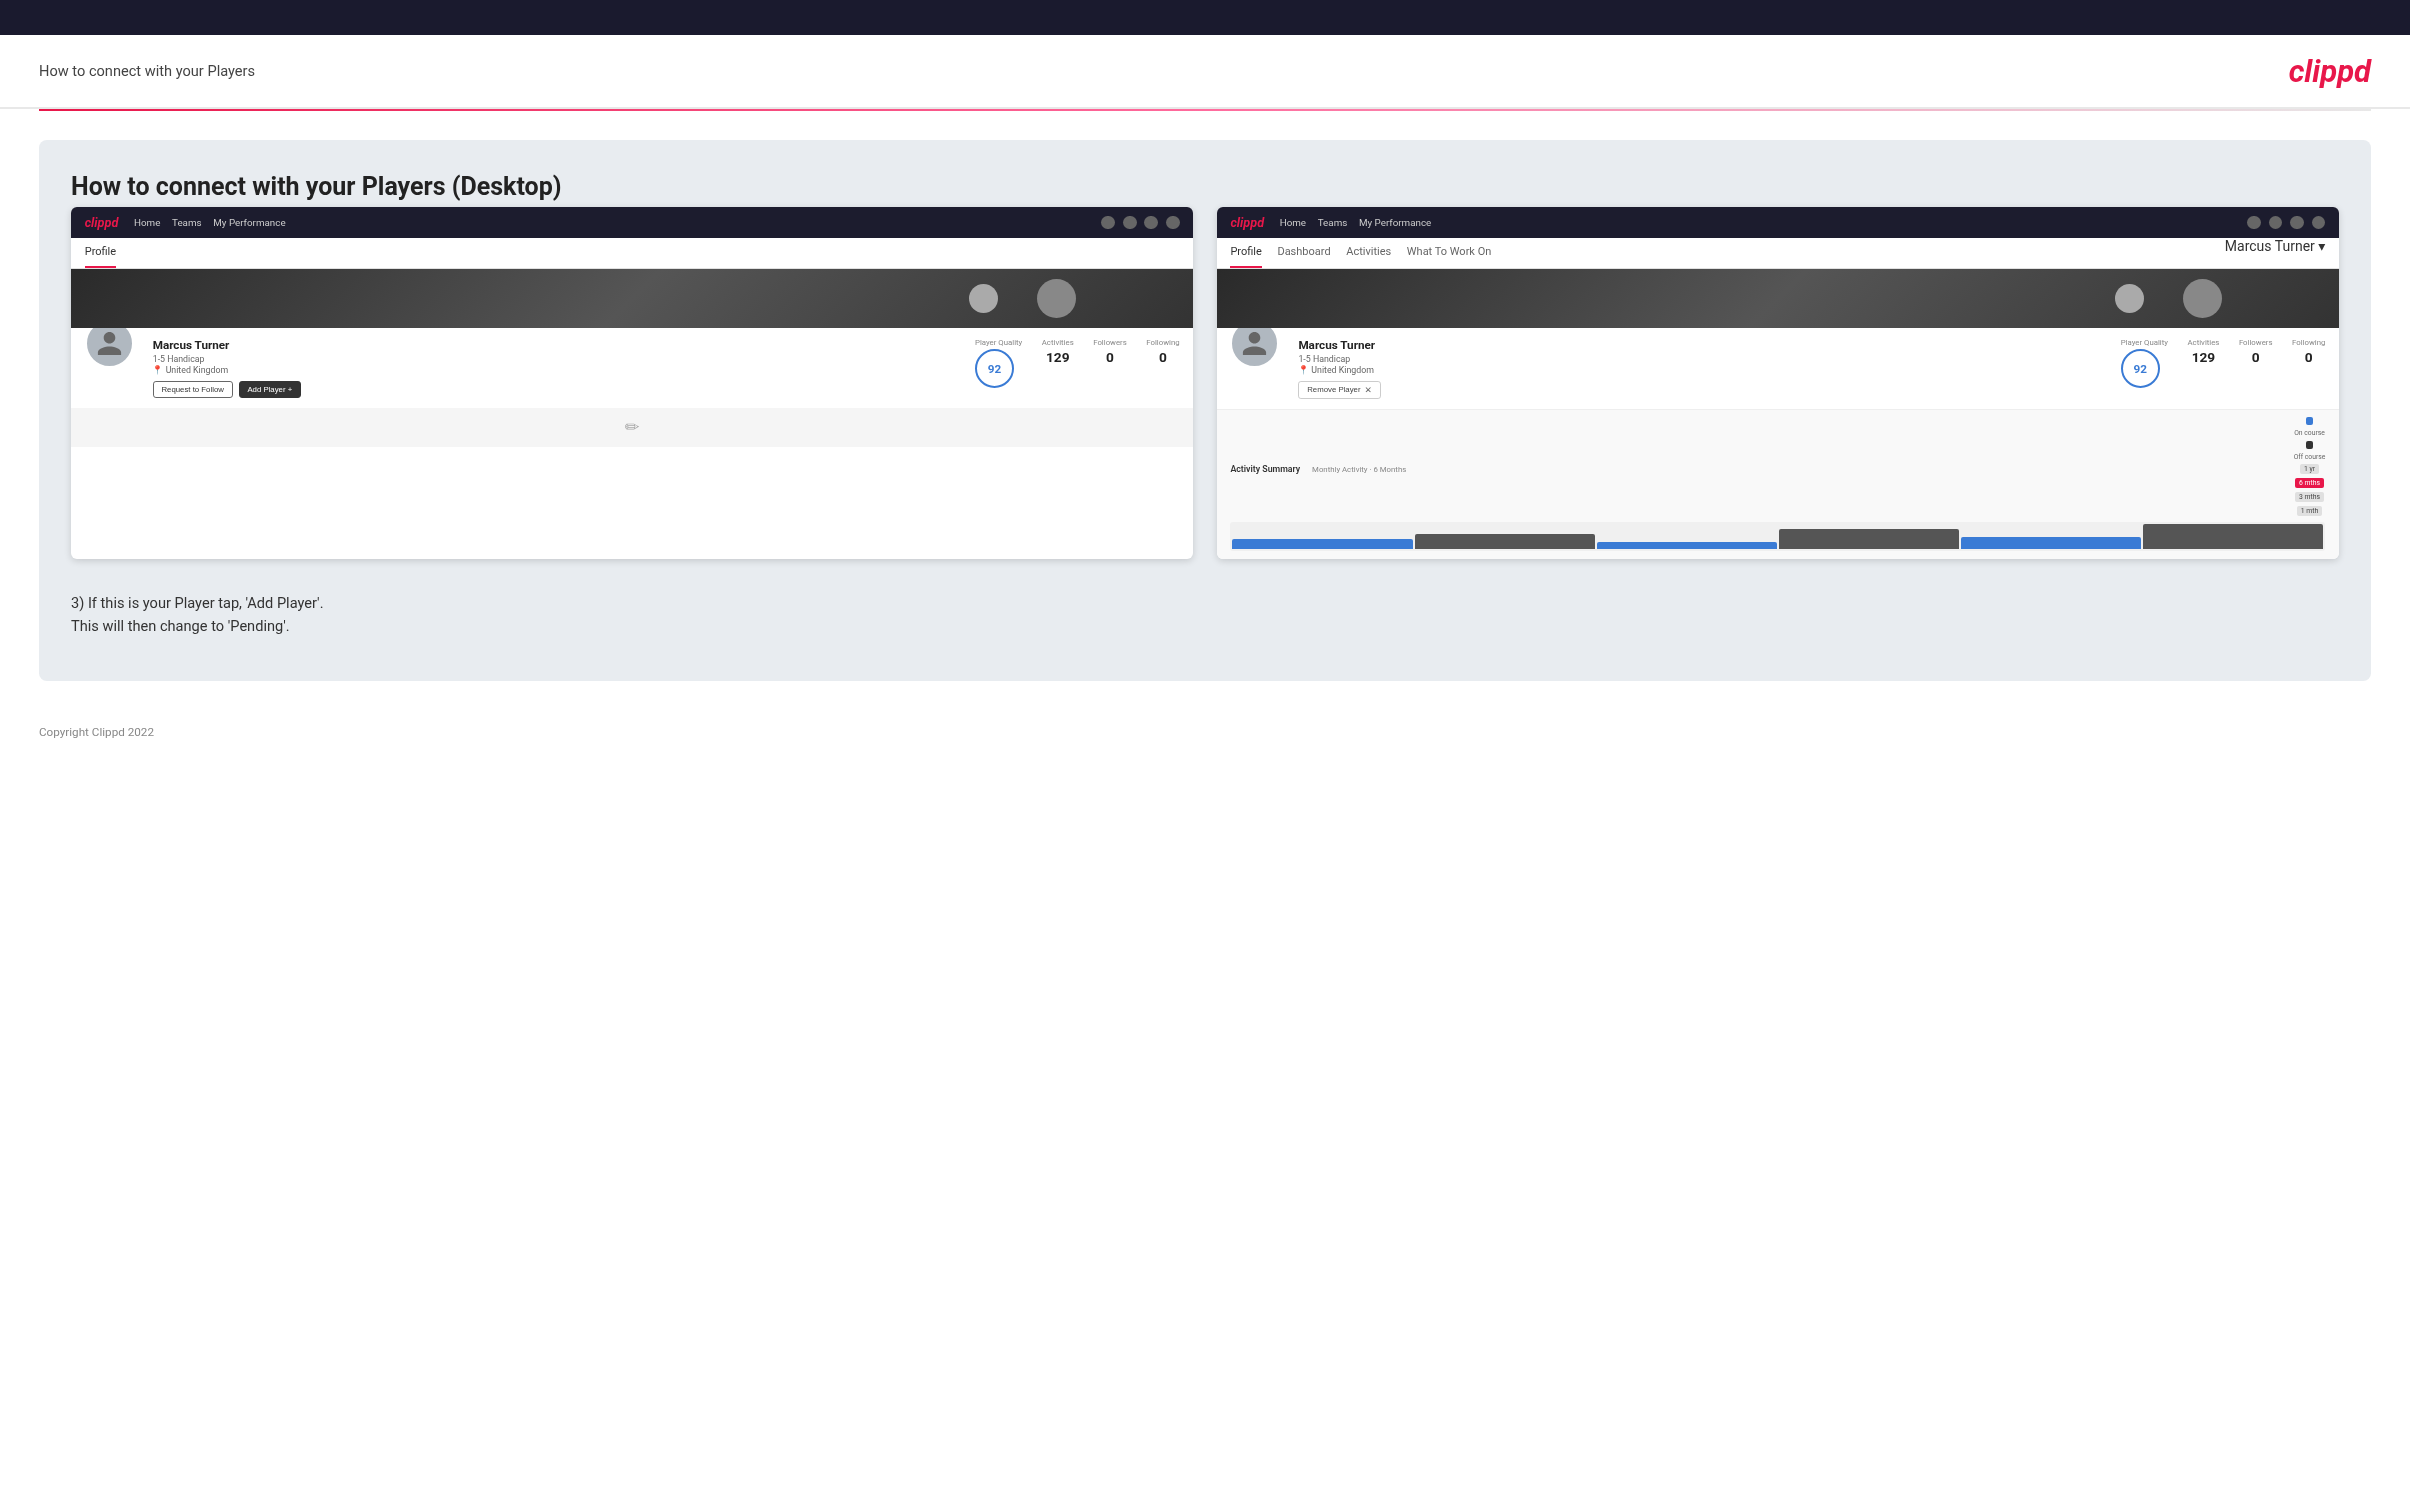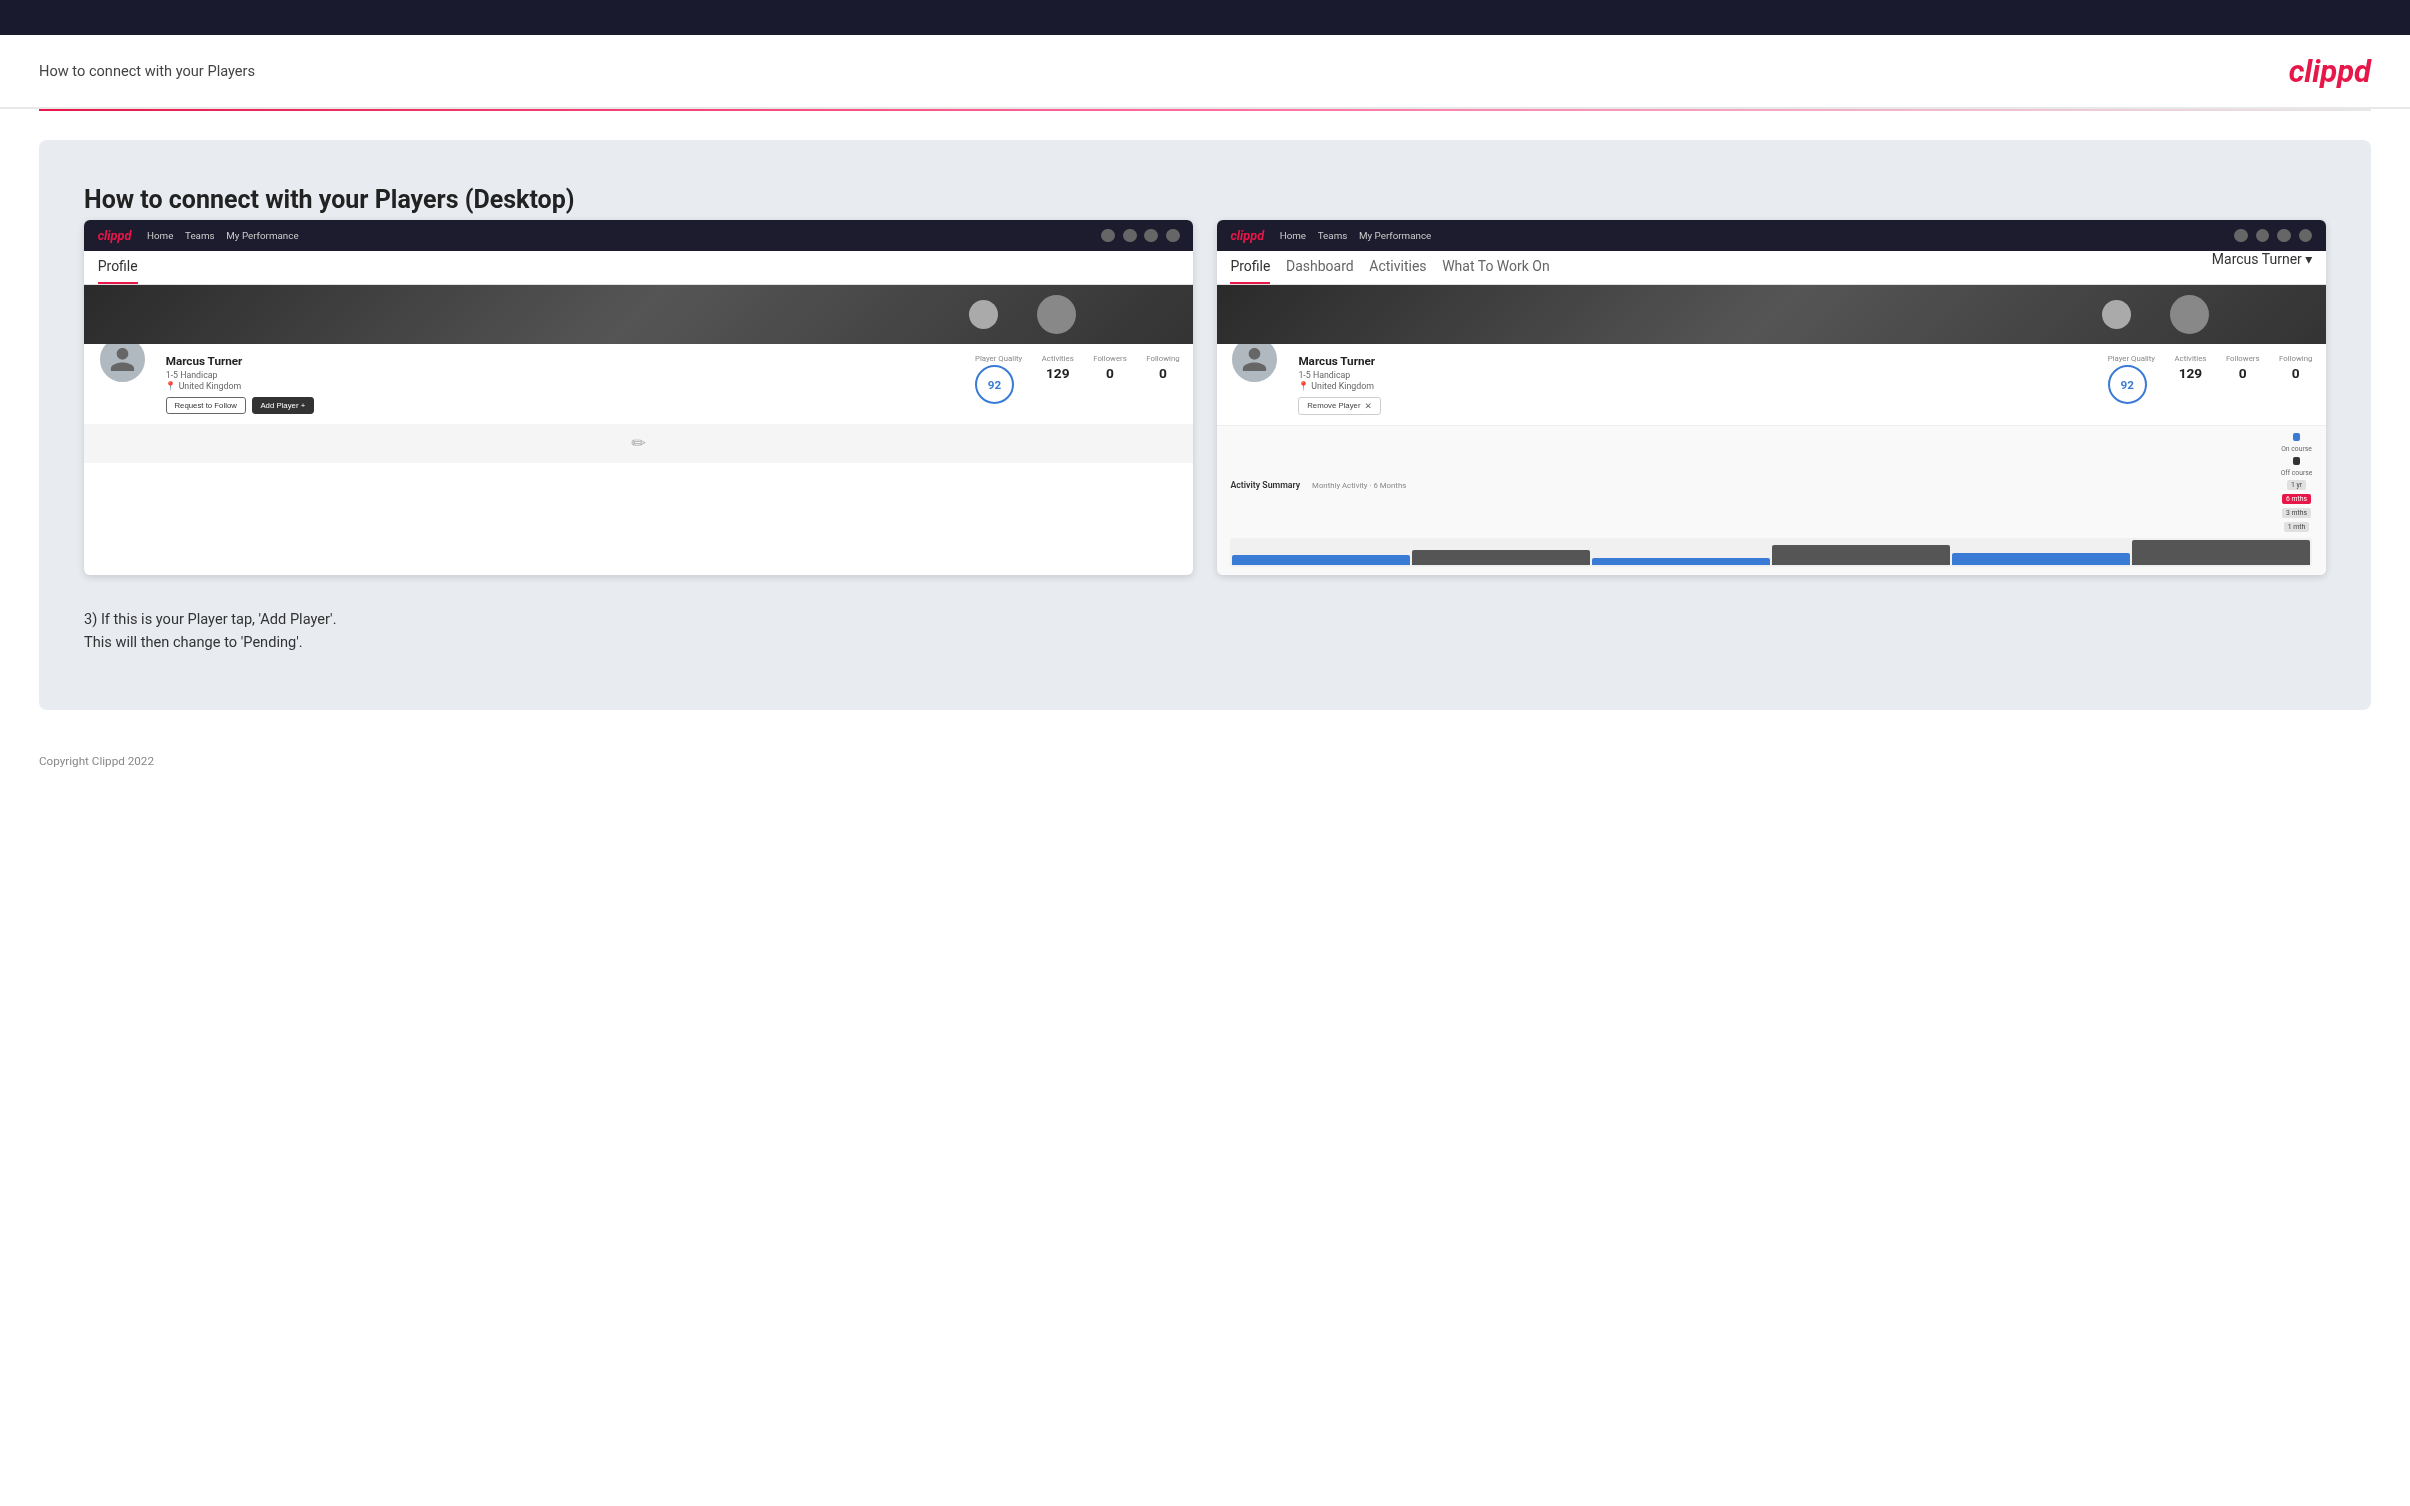--- a/index.html
+++ b/index.html
@@ -41,21 +41,21 @@
     .header-divider {
       height: 2px;
       background: linear-gradient(to right, #e8174a, #ff6b9d, #e8e8e8);
       margin: 0 39px;
     }
 
     
     .main-content {
       background: #e8ecf0;
       margin: 29px 39px;
-      padding: 45px;
+      padding: 32px;
       border-radius: 7.8px;
     }
 
     .page-heading {
       font-size: 25px;
       font-weight: 700;
       color: #222;
       margin-bottom: 5.9px;
     }
 
@@ -125,21 +125,21 @@
     
     .mock-tab-bar {
       background: #fff;
       border-bottom: 1px solid #e0e0e0;
       padding: 0 13.7px;
       display: flex;
       gap: 15.6px;
     }
 
     .mock-tab {
-      font-size: 14px;
+      font-size: 11px;
       color: #666;
       padding: 7.8px 0;
       border-bottom: 2px solid transparent;
     }
 
     .mock-tab.active {
       color: #333;
       border-bottom: 2px solid #e8174a;
     }
 

